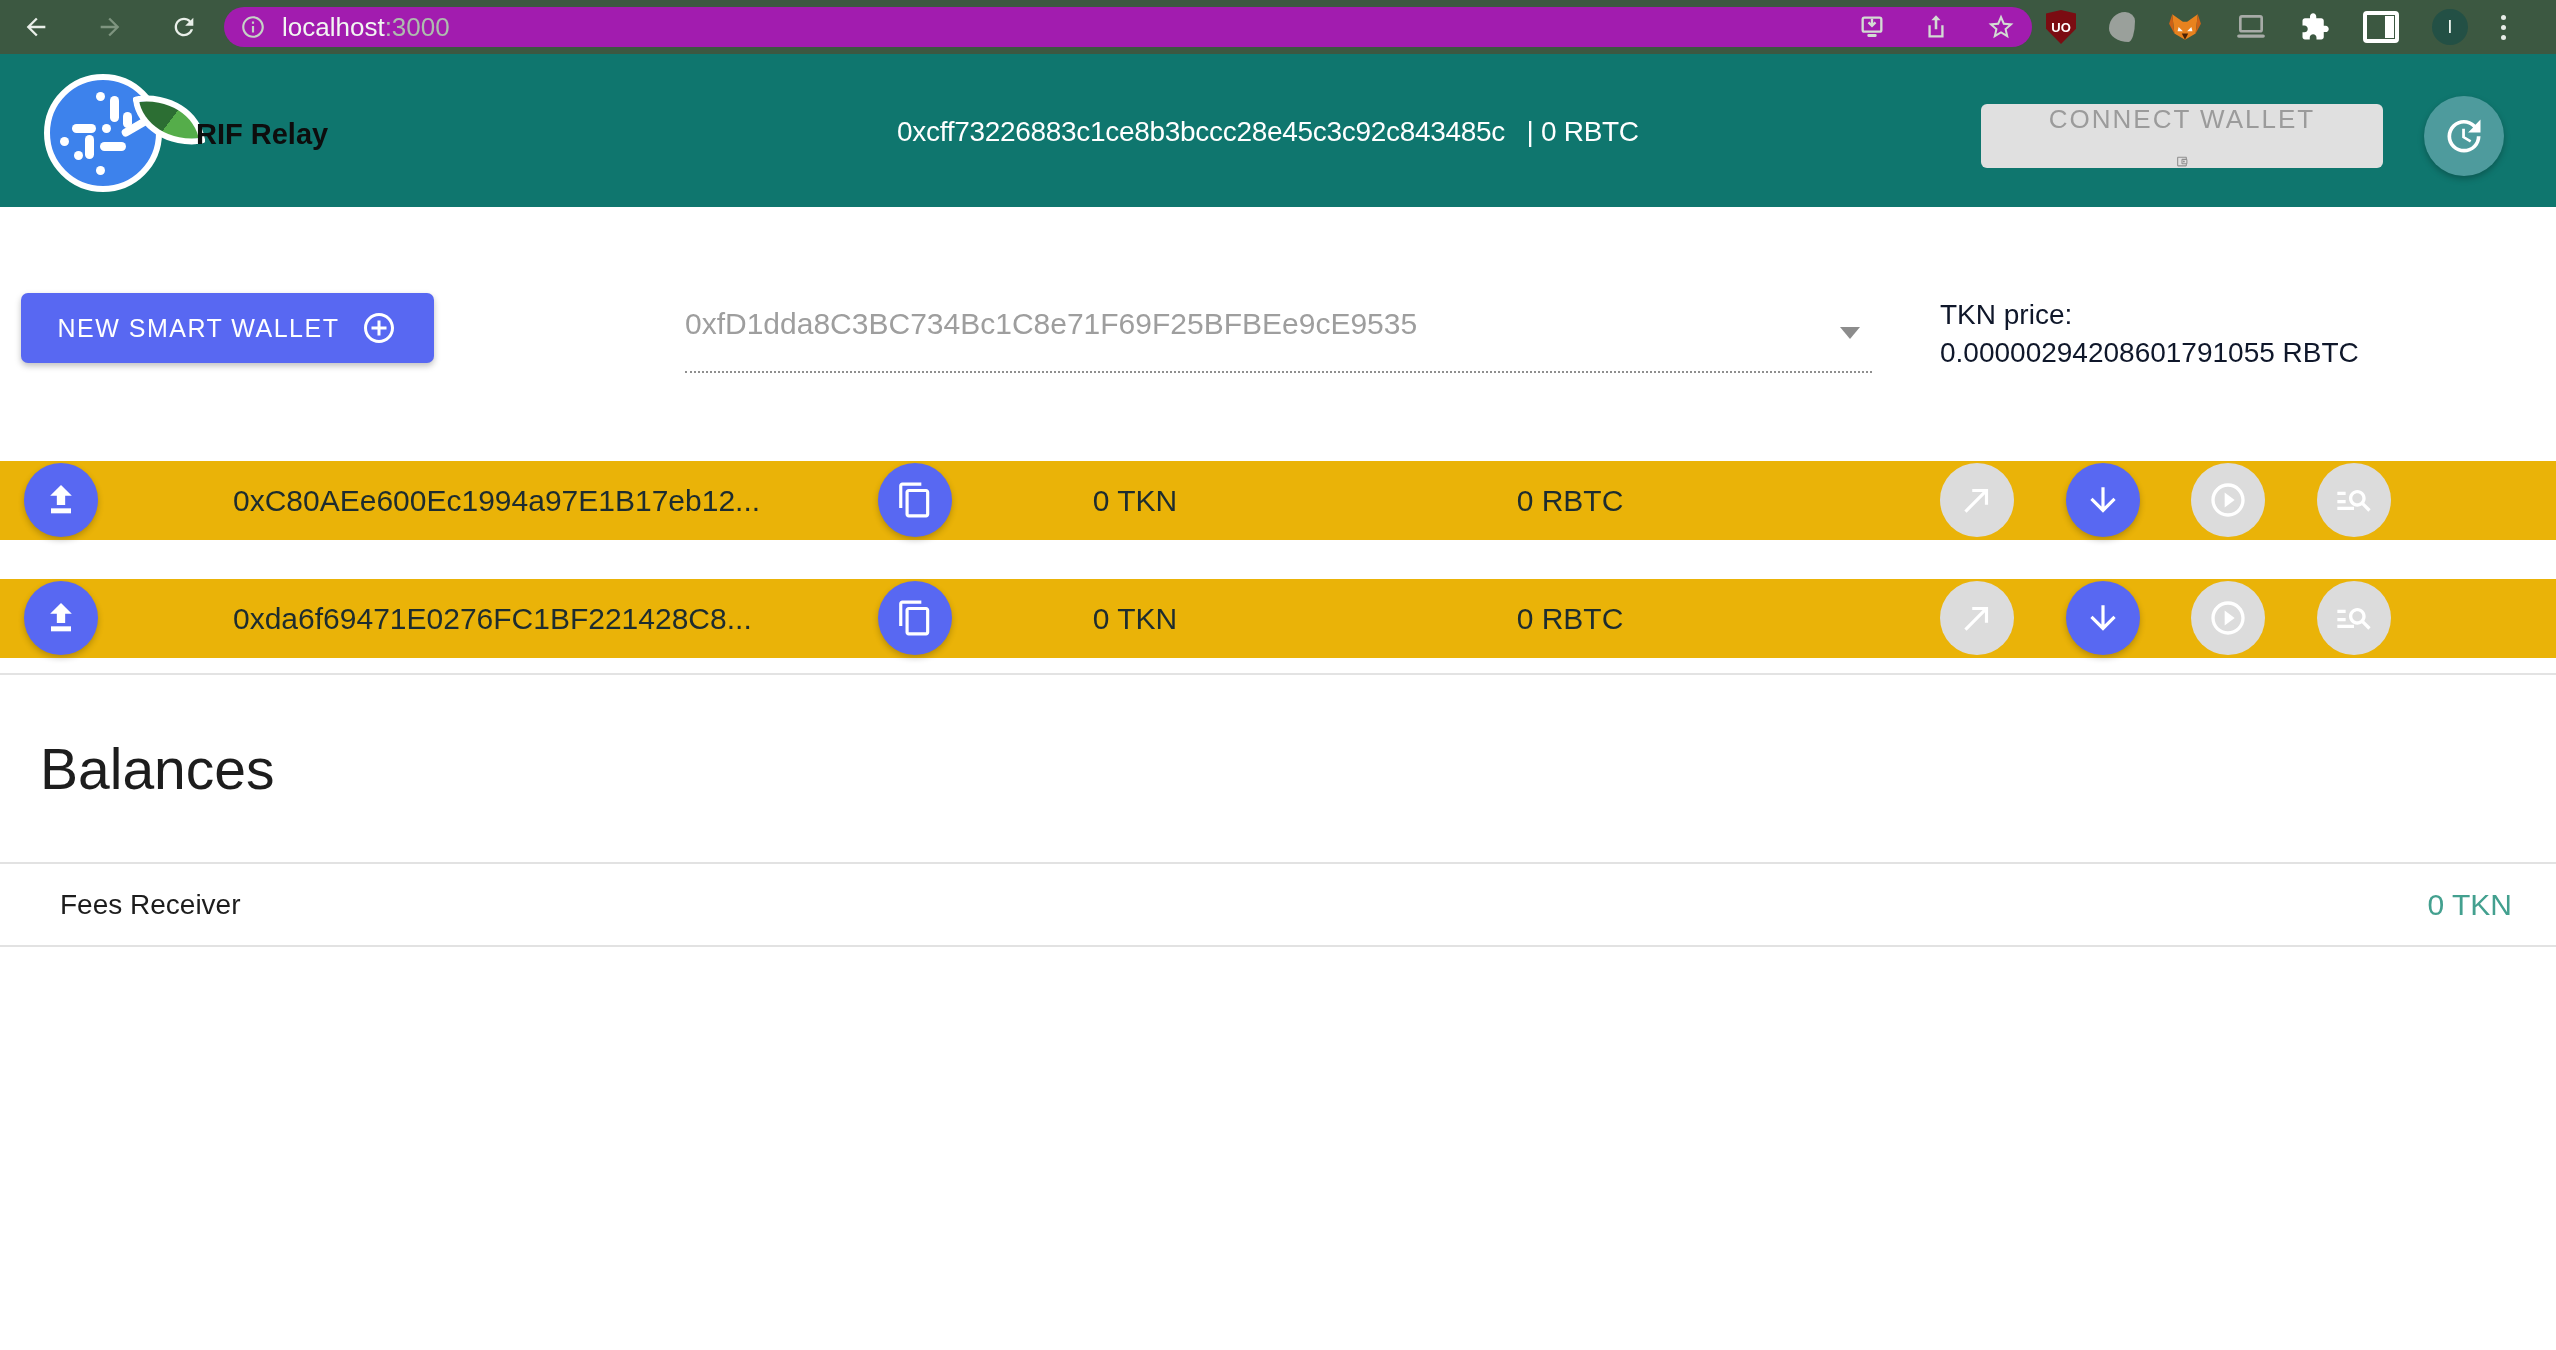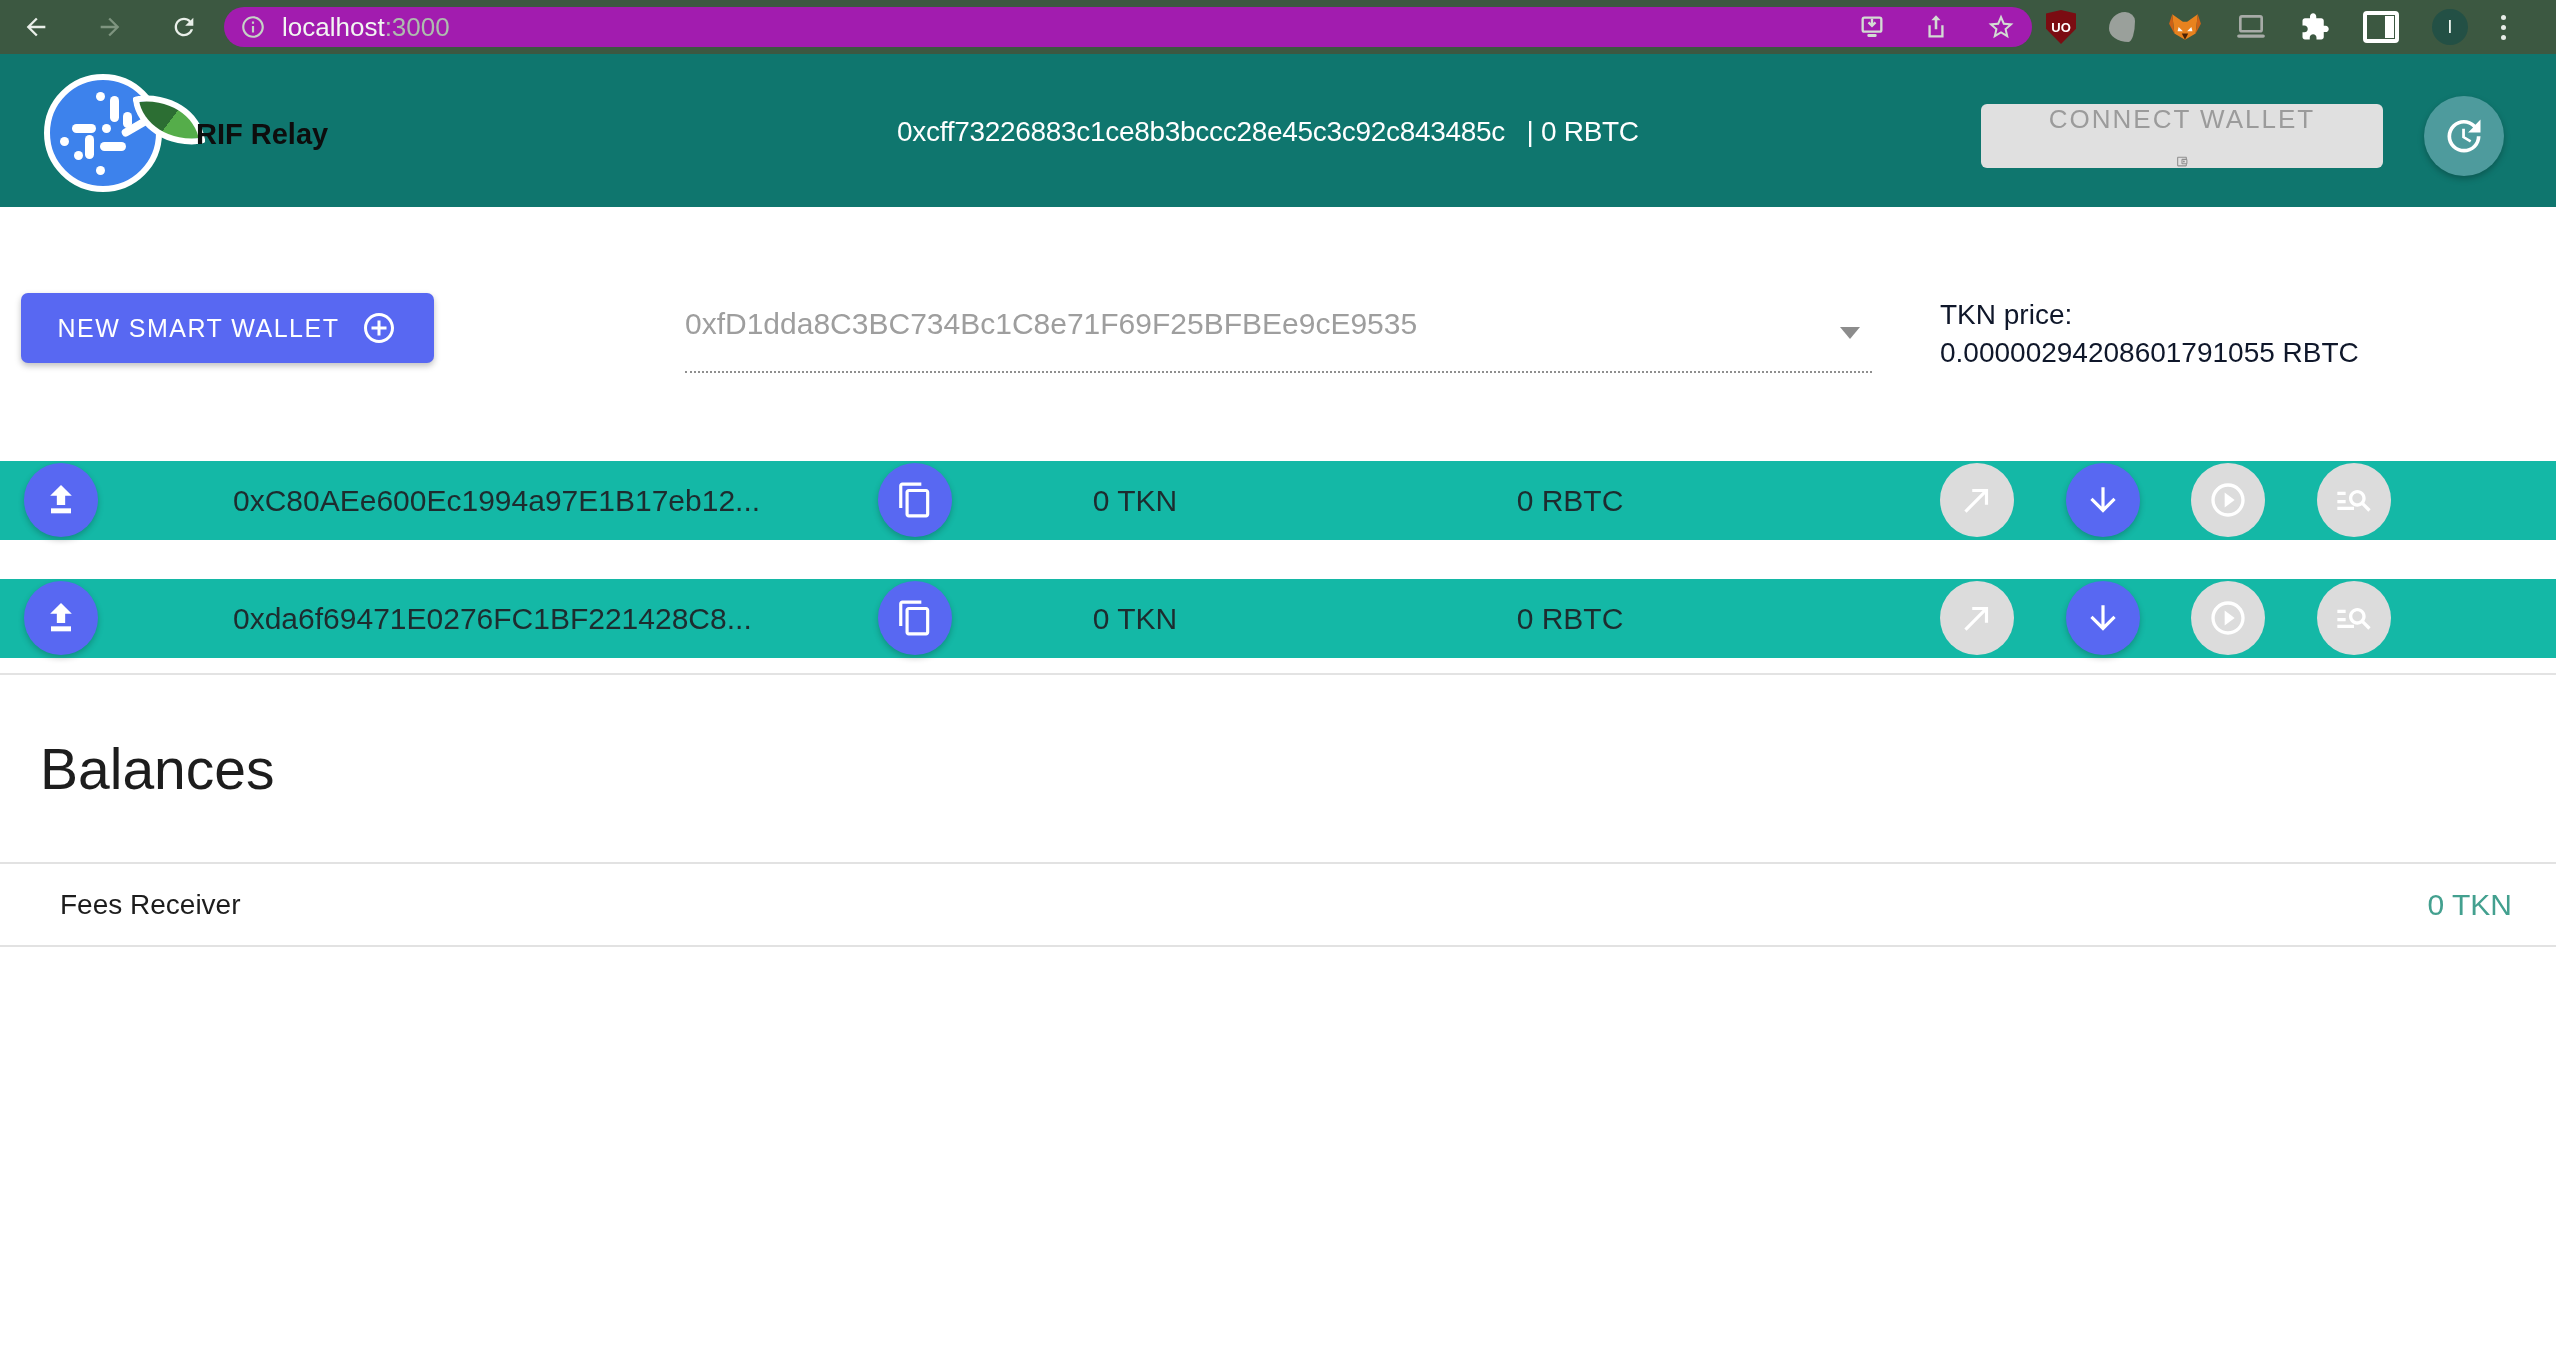--- a/index.html
+++ b/index.html
@@ -64,21 +64,21 @@
     justify-content:center; gap:22px; color:#fff; font-size:25px; letter-spacing:1.5px;
     font-family:"Liberation Sans", sans-serif; box-shadow:0 3px 6px rgba(0,0,0,.25); cursor:pointer; }
   .wallet-select { position:absolute; left:685px; top:295px; width:1187px; height:76px;
     border-bottom:2px dotted #8f8f8f; cursor:pointer; }
   .wallet-select .sel-text { position:absolute; left:0; top:12px; font-size:30px; color:#9e9e9e; white-space:nowrap; }
   .sel-arrow { position:absolute; right:12px; top:32px; width:0; height:0;
     border-left:10px solid transparent; border-right:10px solid transparent; border-top:12px solid #8c8c8c; }
   .tkn-price { position:absolute; left:1940px; top:296px; font-size:28px; line-height:38px; color:#0f172a; }
 
   
-  .sw-row { position:absolute; left:0; width:2556px; height:79px; background:#14b8a6; }
+  .sw-row { position:absolute; left:0; width:2556px; height:79px; background:#eab308; }
   .row-1 { top:461px; } .row-2 { top:579px; }
   .circle-btn { position:absolute; top:2px; width:74px; height:74px; border-radius:50%;
     display:flex; align-items:center; justify-content:center; border:none; cursor:pointer;
     box-shadow:0 3px 6px rgba(0,0,0,.22); }
   .c-indigo { background:#5868f2; }
   .c-gray { background:#dcdcdc; box-shadow:none; cursor:default; }
   .sw-addr { position:absolute; left:233px; top:0; height:79px; line-height:79px;
     font-size:30px; color:#1d2c2f; white-space:nowrap; }
   .sw-amt { position:absolute; top:0; height:79px; line-height:79px; font-size:30px; color:#1d2c2f; text-align:center; }
   .amt-tkn { left:1040px; width:190px; }

